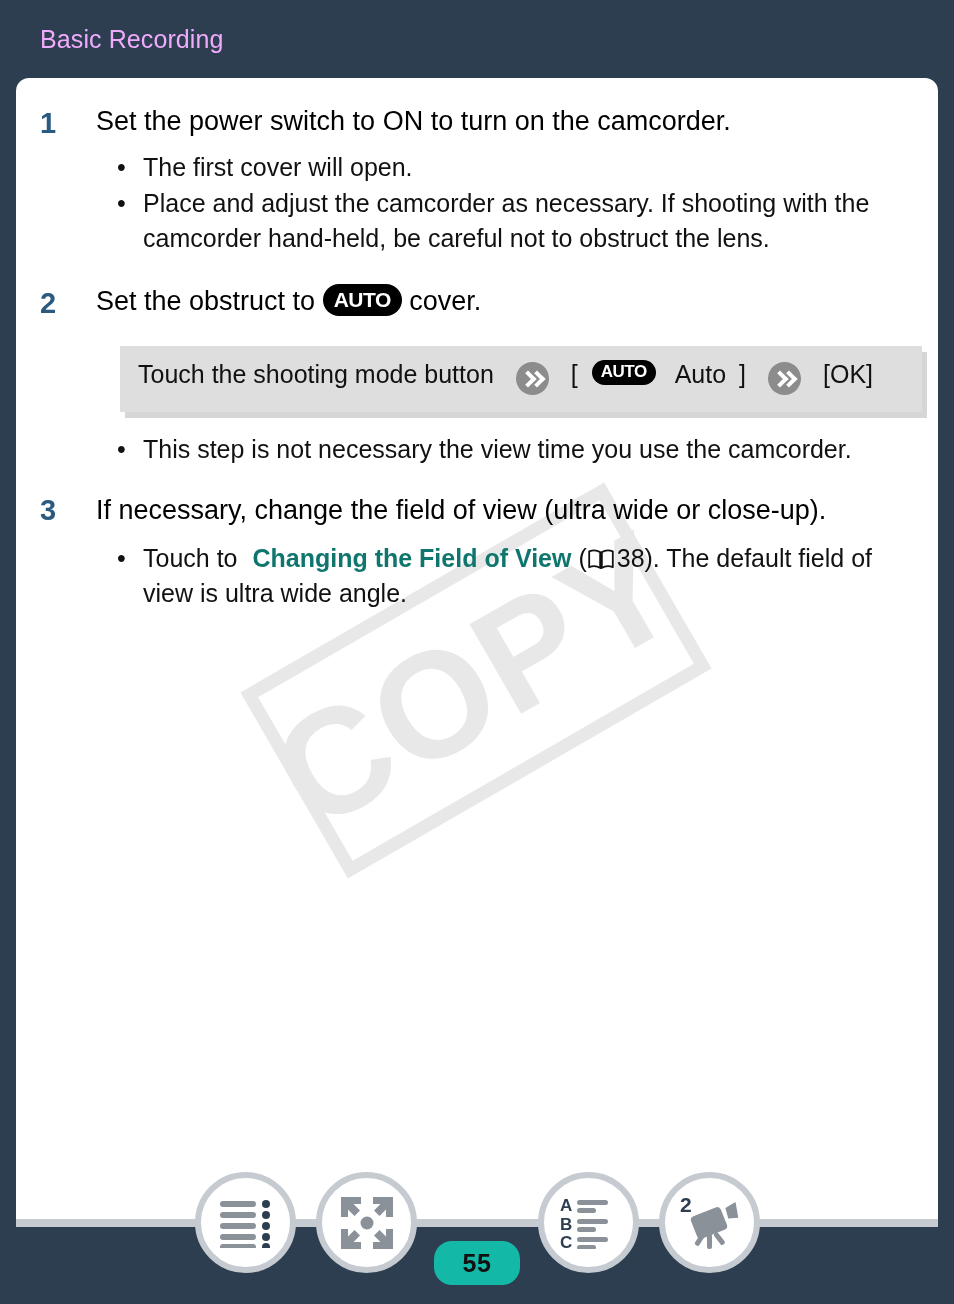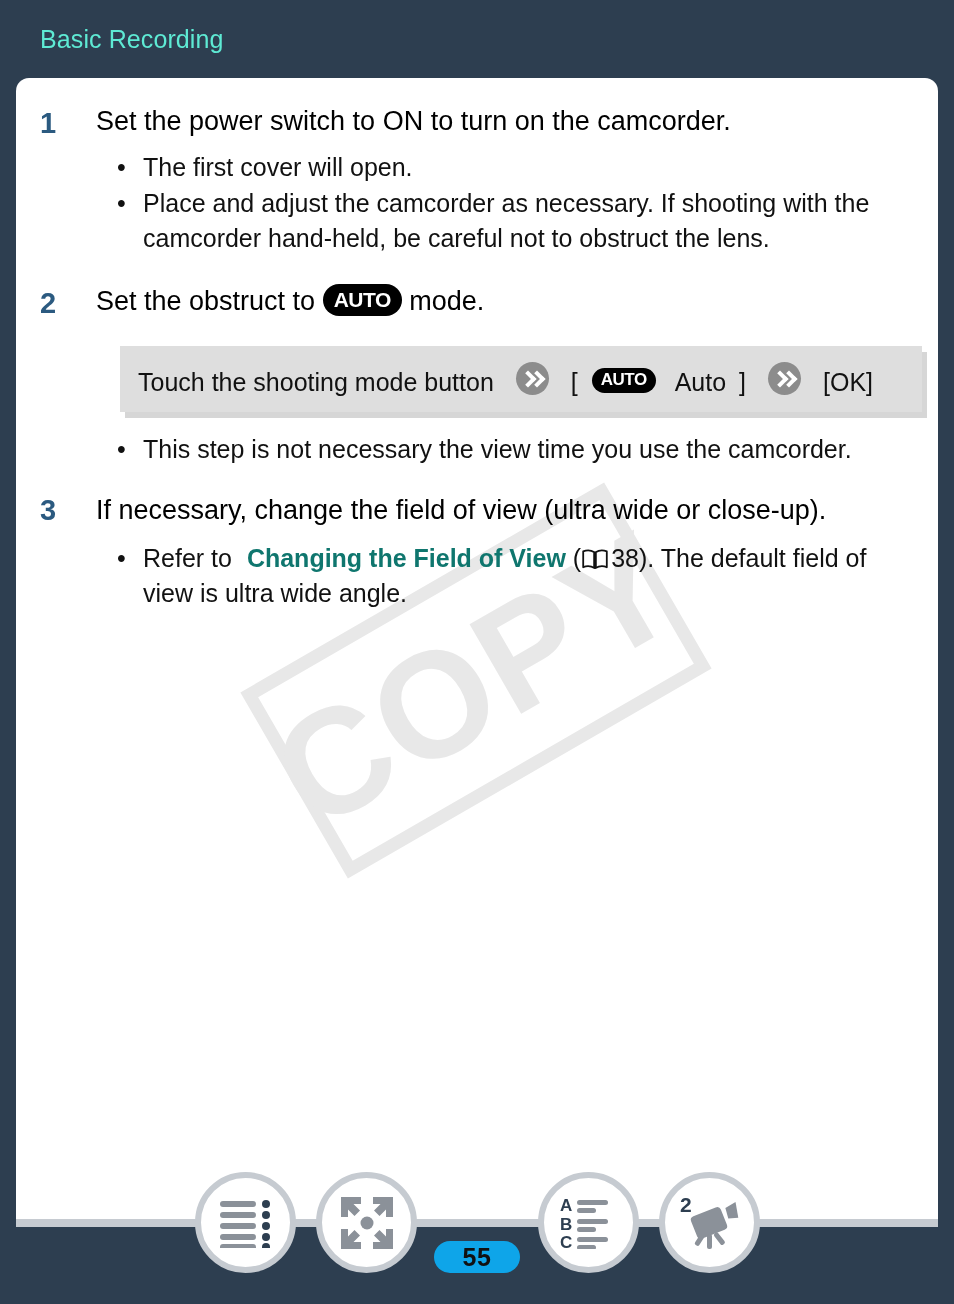--- a/index.html
+++ b/index.html
@@ -19,21 +19,21 @@
   
   .header {
     position: absolute;
     left: 0; top: 0;
     width: 954px;
     height: 78px;
     display: flex;
     align-items: center;
   }
   .header-title {
-    color: #5eead4;
+    color: #f0abfc;
     font-size: 25px;
     font-weight: 400;
     letter-spacing: 0.1px;
     margin-left: 40px;
   }
 
   
   .page-card {
     position: absolute;
     left: 16px;
@@ -153,21 +153,21 @@
   .op-box-wrap {
     margin: 24px 0 0 80px;
     position: relative;
     width: 802px;
   }
   .op-box {
     background: #dedede;
     padding: 16px 18px 17px 18px;
     box-shadow: 5px 6px 0 0 rgba(180,180,180,0.55);
     display: flex;
-    align-items: flex-end;
+    align-items: flex-start;
     flex-wrap: nowrap;
     font-size: 25px;
     color: #111111;
     white-space: nowrap;
     gap: 13px;
   }
   .op-text { line-height: 1; }
 
   
   .chev-icon {
@@ -236,22 +236,22 @@
   #nav-toc     { left: 195px; top: 0; }
   #nav-expand  { left: 316px; top: 0; }
   #nav-index   { left: 538px; top: 0; }
   #nav-chapter { left: 659px; top: 0; }
 
   .page-pill {
     position: absolute;
     left: 434px;
     top: 1241px;
     width: 86px;
-    height: 32px;
-    background: #0ea5e9;
+    height: 44px;
+    background: #14b8a6;
     border-radius: 18px;
     display: flex;
     align-items: center;
     justify-content: center;
     z-index: 5;
   }
   .page-pill-num {
     font-size: 25px;
     font-weight: bold;
     color: #111111;
@@ -289,21 +289,21 @@
             <span class="bullet-dot">•</span>
             <span class="bullet-text">Place and adjust the camcorder as necessary. If shooting with the camcorder hand-held, be careful not to obstruct the lens.</span>
           </div>
         </div>
       </div>
     </div>
 
     <div class="step" style="margin-top:28px">
       <div class="step-num">2</div>
       <div class="step-body">
-        <div class="step-title"><span>Set the obstruct to </span><span class="auto-badge auto-lg">AUTO</span><span> mode.</span></div>
+        <div class="step-title"><span>Set the obstruct to </span><span class="auto-badge auto-lg">AUTO</span><span> cover.</span></div>
       </div>
     </div>
 
     <div class="op-box-wrap">
       <div class="op-box">
         <span class="op-text">Touch the shooting mode button</span>
         <span class="chev-icon"></span>
         <span class="op-text">[</span>
         <span class="auto-badge auto-sm" style="margin:0 6px 0 1px">AUTO</span>
         <span class="op-text">Auto</span>
@@ -320,21 +320,21 @@
       </div>
     </div>
 
     <div class="step" style="margin-top:24px">
       <div class="step-num">3</div>
       <div class="step-body">
         <div class="step-title step-title-wide" style="line-height:1.44;max-width:750px">If necessary, change the field of view (ultra wide or close-up).</div>
         <div class="bullets">
           <div class="bullet">
             <span class="bullet-dot">•</span>
-            <span class="bullet-text"><span>Refer to </span><span class="link">Changing the Field of View</span><span> (</span><svg class="book-icon" viewBox="0 0 26 21">
+            <span class="bullet-text"><span>Touch to </span><span class="link">Changing the Field of View</span><span> (</span><svg class="book-icon" viewBox="0 0 26 21">
                   <path d="M1.2 2.4 C4.5 1.0 9.0 1.1 12.4 3.2 L12.4 19.0 C9.0 17.0 4.5 16.9 1.2 18.2 Z" fill="none" stroke="#111" stroke-width="1.8" stroke-linejoin="round"></path>
                   <path d="M24.8 2.4 C21.5 1.0 17.0 1.1 13.6 3.2 L13.6 19.0 C17.0 17.0 21.5 16.9 24.8 18.2 Z" fill="none" stroke="#111" stroke-width="1.8" stroke-linejoin="round"></path>
                   <path d="M12.4 3.2 L12.4 19.0 M13.6 3.2 L13.6 19.0" stroke="#111" stroke-width="1.8"></path>
                 </svg><span>38</span><span>). The default field of view is ultra wide angle.</span></span>
           </div>
         </div>
       </div>
     </div>
 
   </div>

